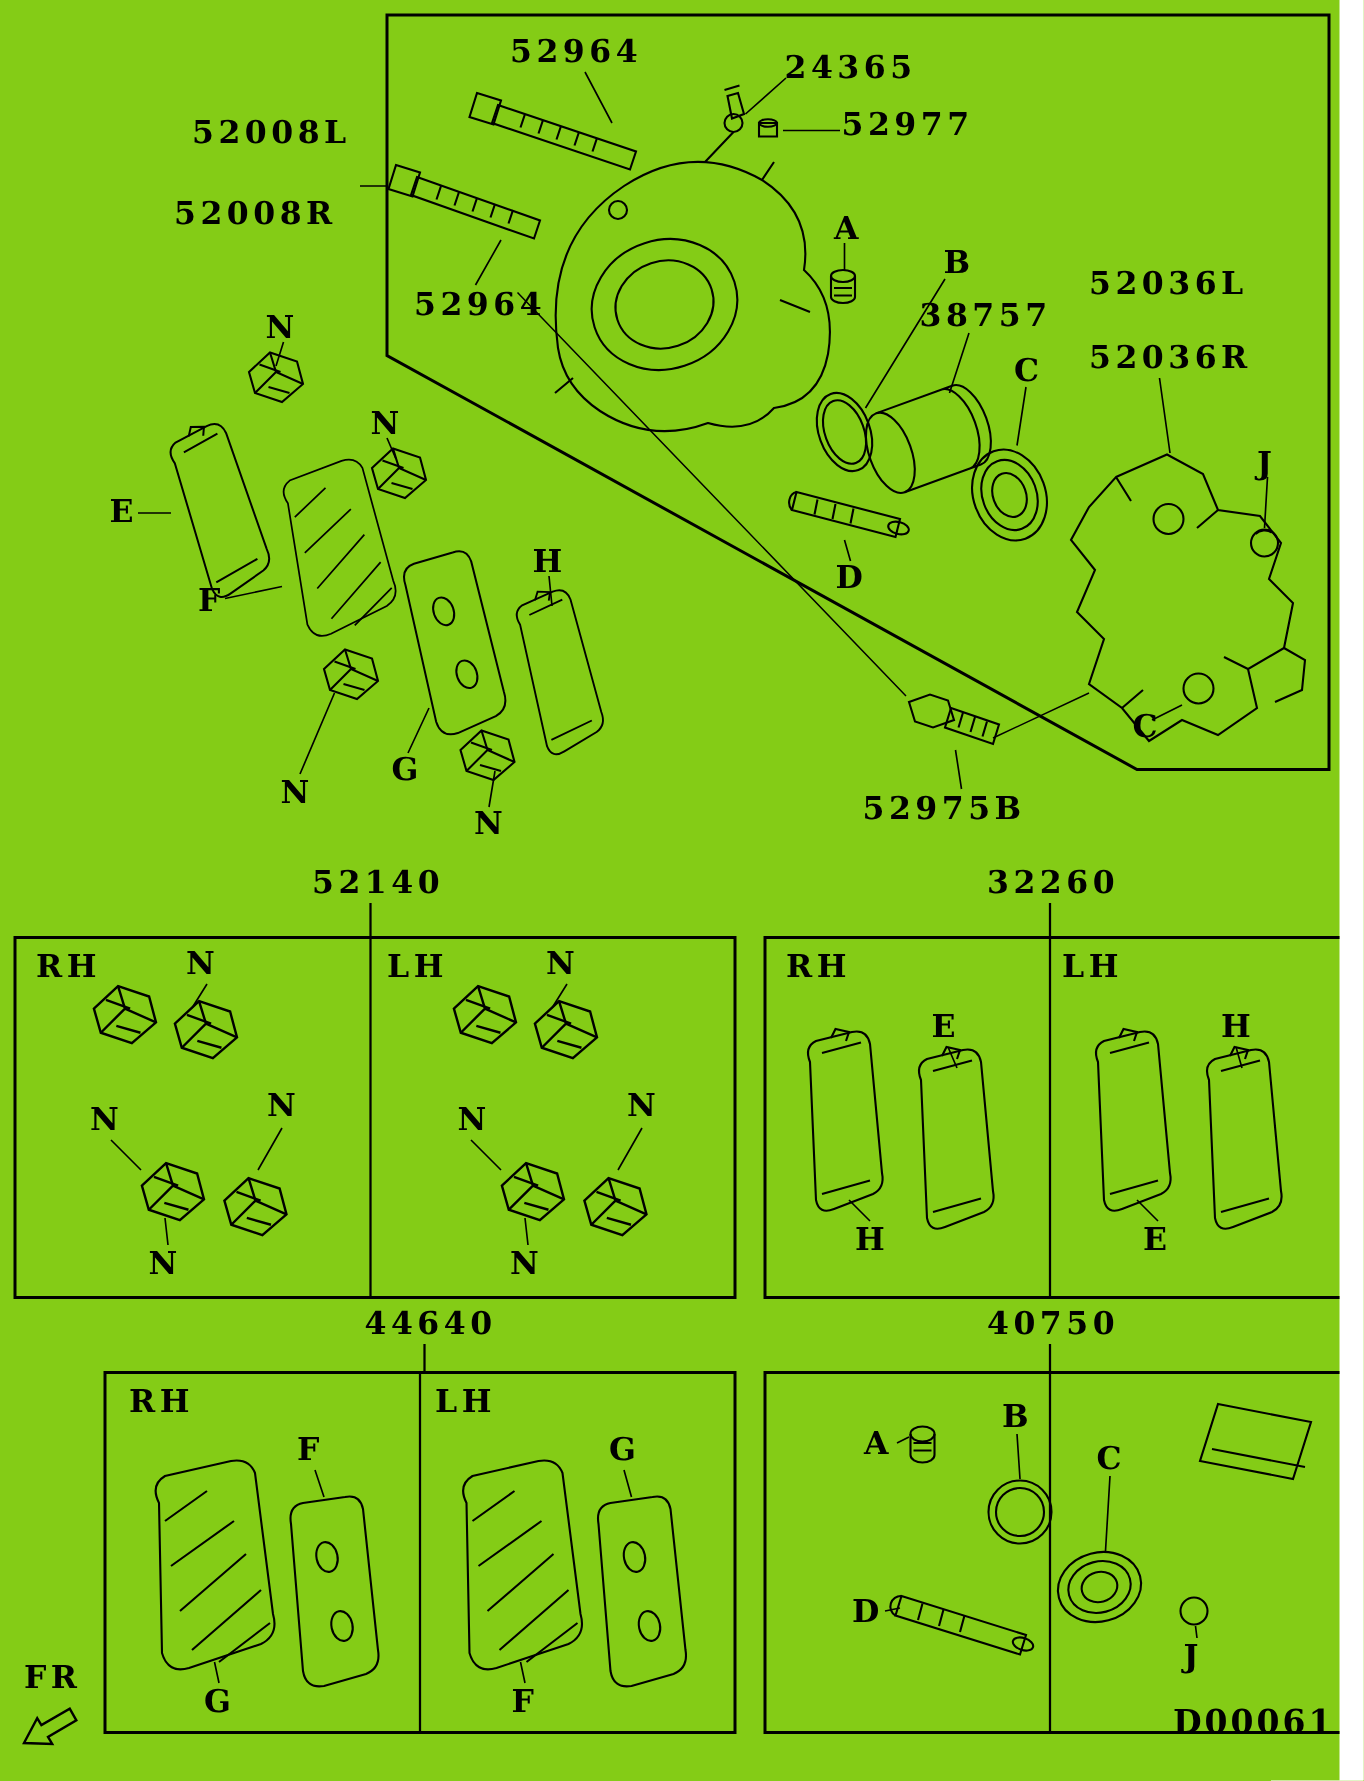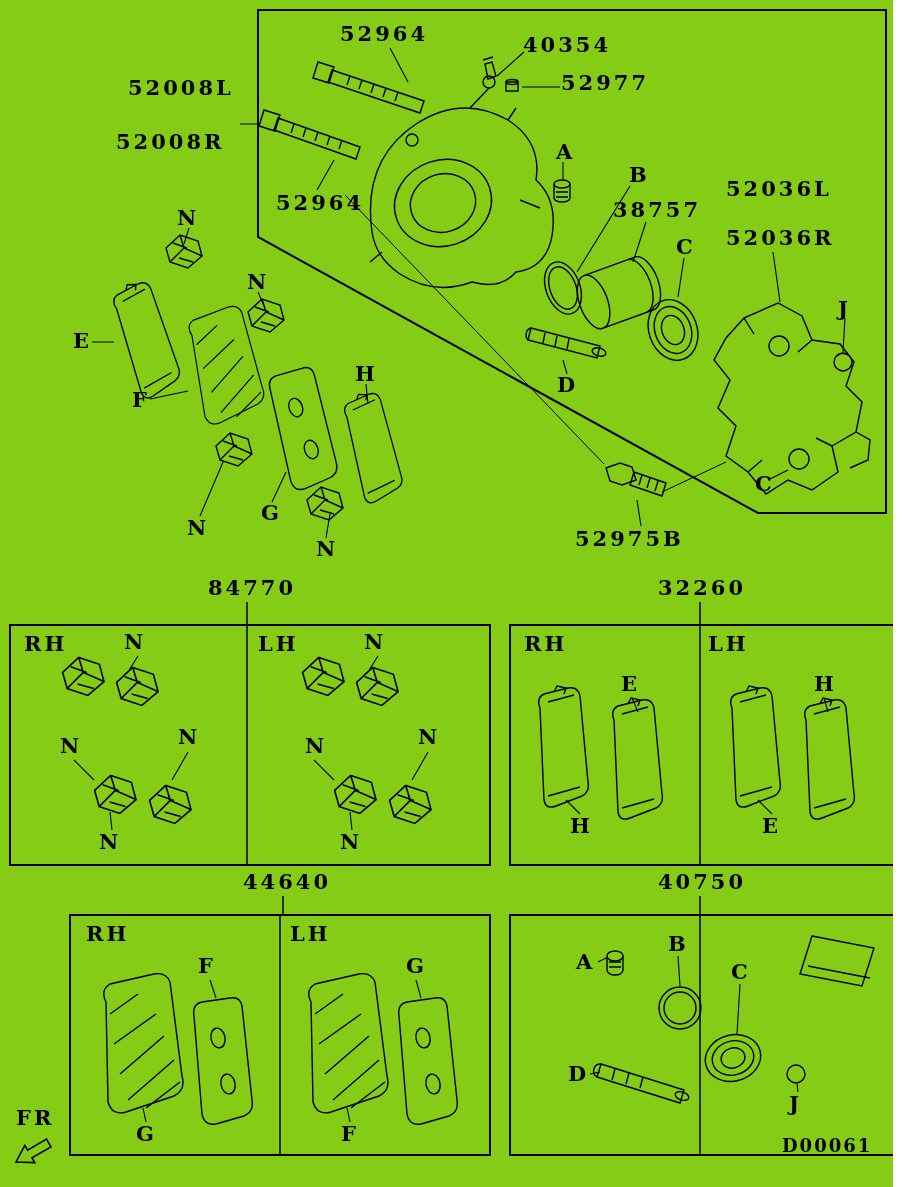--- a/index.html
+++ b/index.html
@@ -5,21 +5,21 @@
   html,body { margin:0; padding:0; background:#fff; }
   .page {
     position:relative; width:893px; height:1187px; background:#84cc16;
     font-family:"DejaVu Serif", serif; color:#000; overflow:hidden;
   }
   svg.art { position:absolute; left:0; top:0; }
   .lbl {
     position:absolute; font-size:21px; font-weight:bold;
     letter-spacing:3px; line-height:1.1; white-space:nowrap;
   }
-  .code { font-size:18px; letter-spacing:2px; }
+  .code { font-size:22px; letter-spacing:2px; }
 </style>
 </head>
 <body>
 
 <div class="page">
 
 <svg class="art" width="909" height="1187" viewBox="0 0 909 1187">
   <defs>
     <g id="clip">
       <path d="M4,16 L18,3 L36,9 L40,24 L26,36 L8,30 Z"></path>
@@ -191,21 +191,21 @@
              M378,656 L368,672 M314,760 L334,780 M428,752 L412,780 M352,830 L350,812"></path>
     <path d="M632,698 L638,712 M580,814 L566,800 M824,698 L828,712 M772,814 L758,800"></path>
     <path d="M210,980 L216,998 M146,1122 L143,1108 M416,980 L421,998 M350,1122 L347,1108"></path>
     <path d="M598,962 L606,958 M678,956 L680,986 M740,984 L737,1034 M590,1074 L600,1072 M798,1092 L797,1084"></path>
   </g>
 
   <path d="M16,1162 L24.8,1145.4 L27.6,1150.1 L46.5,1139.1 L50.9,1146.9 L32,1157.9 L34.8,1162.6 Z" fill="none" stroke="#000" stroke-width="1.6"></path>
 </svg>
 
 <span class="lbl" style="left:340px;top:22px">52964</span>
-<span class="lbl" style="left:523px;top:33px">40354</span>
+<span class="lbl" style="left:523px;top:33px">24365</span>
 <span class="lbl" style="left:561px;top:71px">52977</span>
 <span class="lbl" style="left:128px;top:76px">52008L</span>
 <span class="lbl" style="left:116px;top:130px">52008R</span>
 <span class="lbl" style="left:276px;top:191px">52964</span>
 <span class="lbl" style="left:556px;top:140px">A</span>
 <span class="lbl" style="left:629px;top:163px">B</span>
 <span class="lbl" style="left:613px;top:198px">38757</span>
 <span class="lbl" style="left:726px;top:177px">52036L</span>
 <span class="lbl" style="left:726px;top:226px">52036R</span>
 <span class="lbl" style="left:676px;top:235px">C</span>
@@ -215,21 +215,21 @@
 <span class="lbl" style="left:247px;top:270px">N</span>
 <span class="lbl" style="left:132px;top:388px">F</span>
 <span class="lbl" style="left:355px;top:362px">H</span>
 <span class="lbl" style="left:557px;top:373px">D</span>
 <span class="lbl" style="left:187px;top:516px">N</span>
 <span class="lbl" style="left:261px;top:501px">G</span>
 <span class="lbl" style="left:316px;top:537px">N</span>
 <span class="lbl" style="left:755px;top:472px">C</span>
 <span class="lbl" style="left:575px;top:527px">52975B</span>
 
-<span class="lbl" style="left:208px;top:576px">84770</span>
+<span class="lbl" style="left:208px;top:576px">52140</span>
 <span class="lbl" style="left:658px;top:576px">32260</span>
 <span class="lbl" style="left:243px;top:870px">44640</span>
 <span class="lbl" style="left:658px;top:870px">40750</span>
 
 <span class="lbl" style="left:24px;top:632px">RH</span>
 <span class="lbl" style="left:124px;top:630px">N</span>
 <span class="lbl" style="left:60px;top:734px">N</span>
 <span class="lbl" style="left:178px;top:725px">N</span>
 <span class="lbl" style="left:99px;top:830px">N</span>
 <span class="lbl" style="left:258px;top:632px">LH</span>

